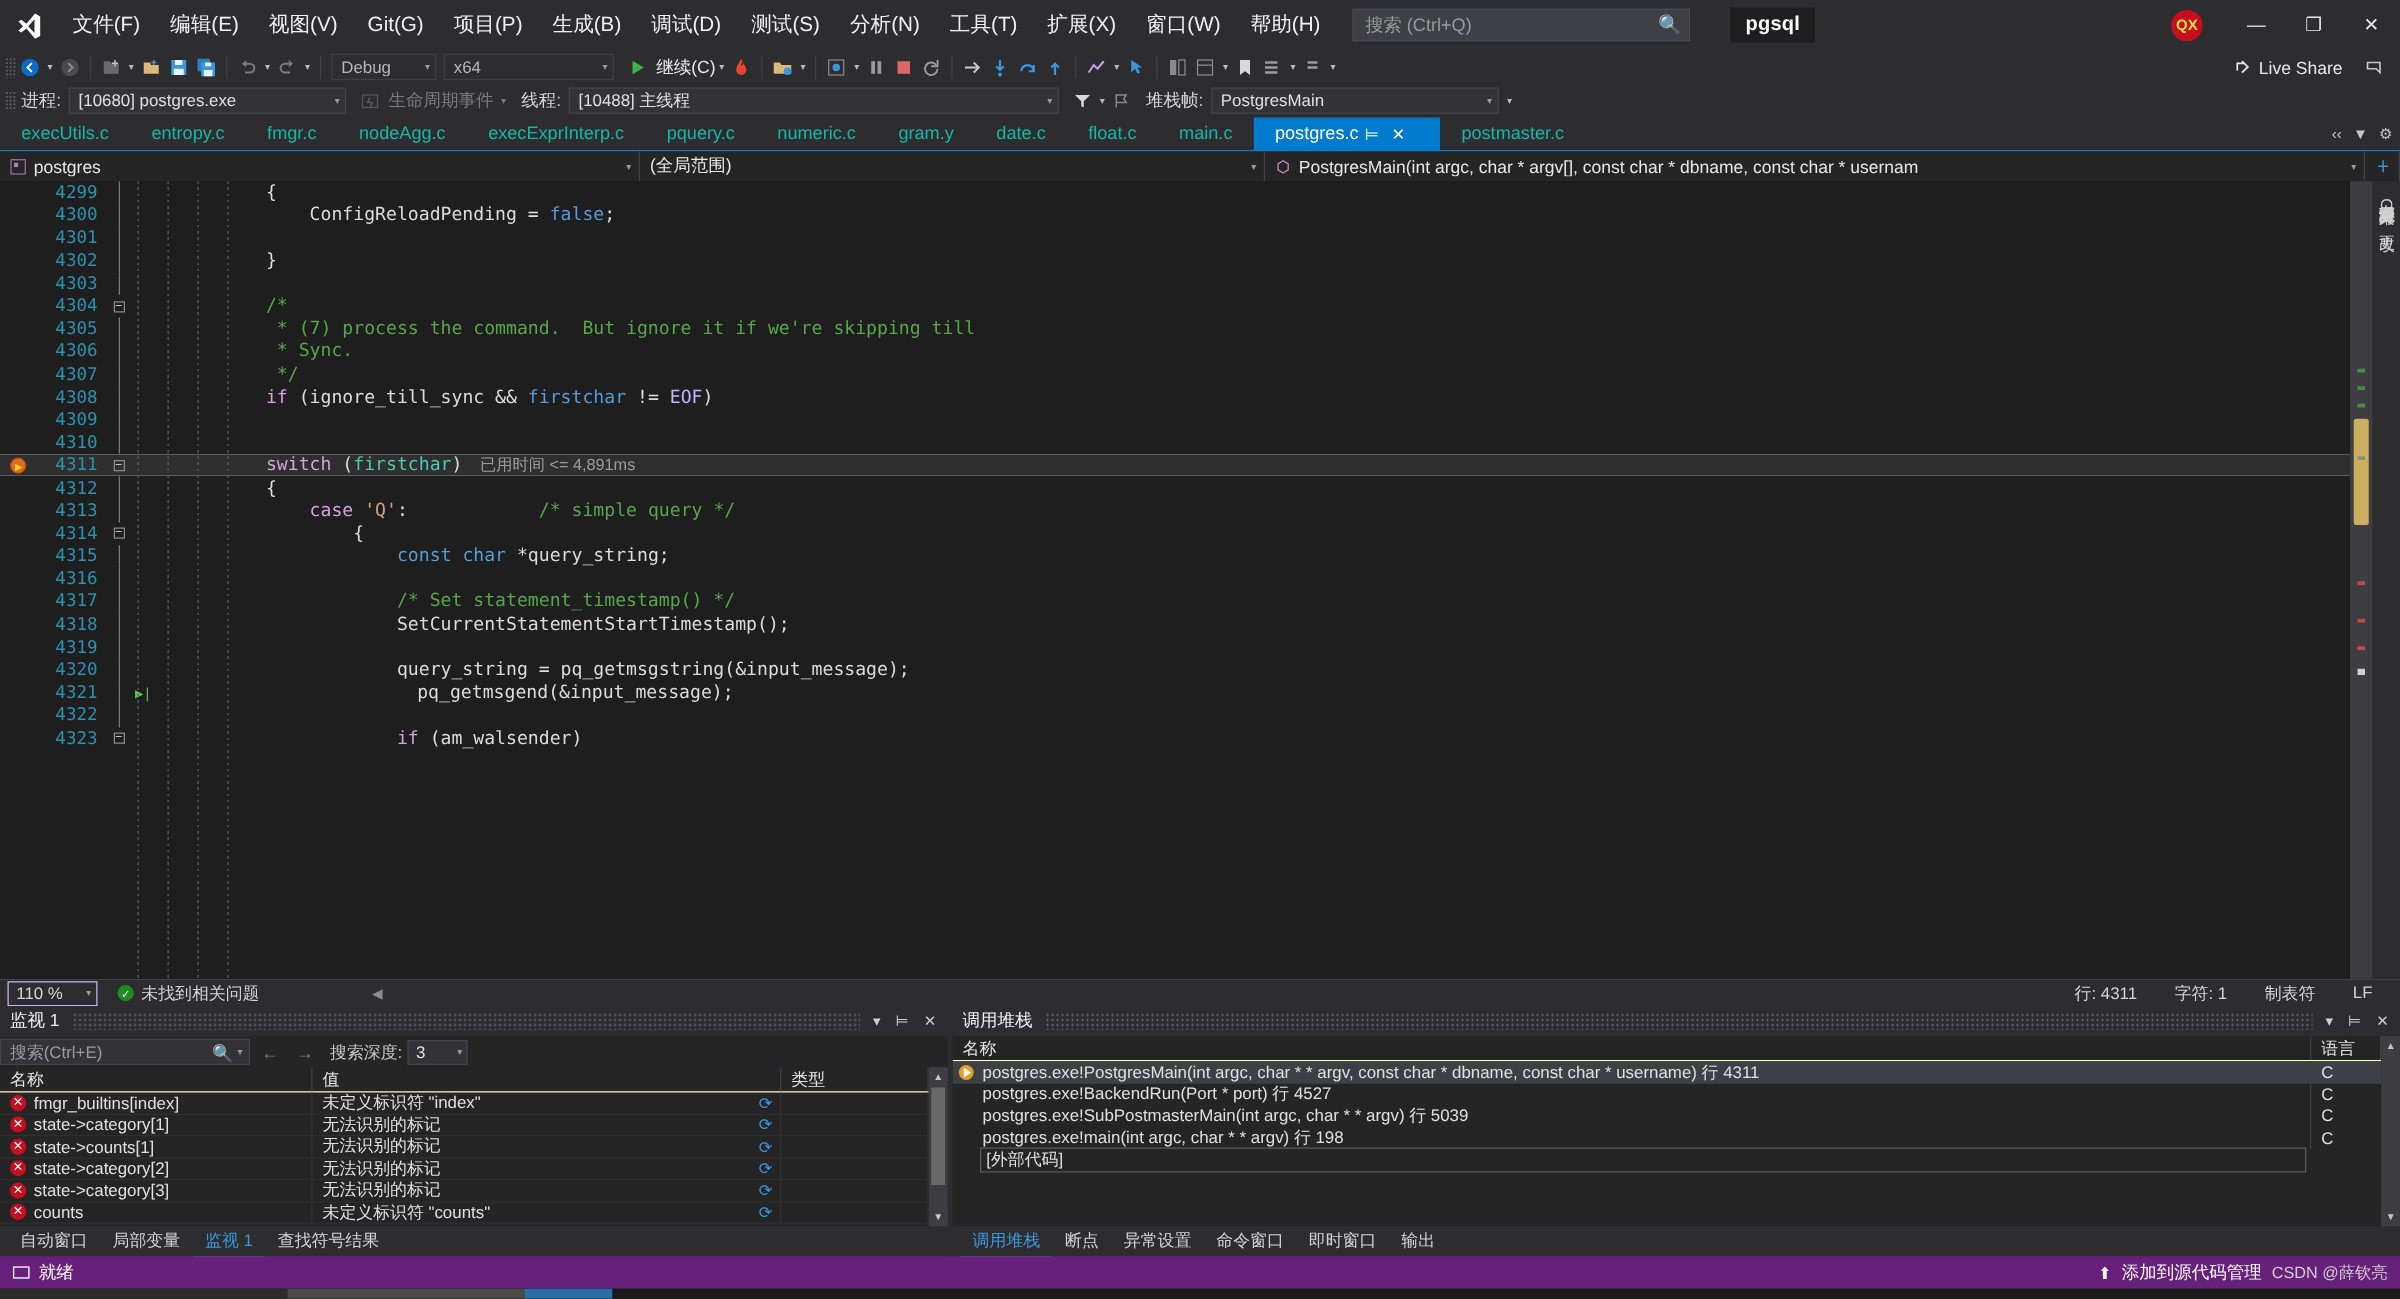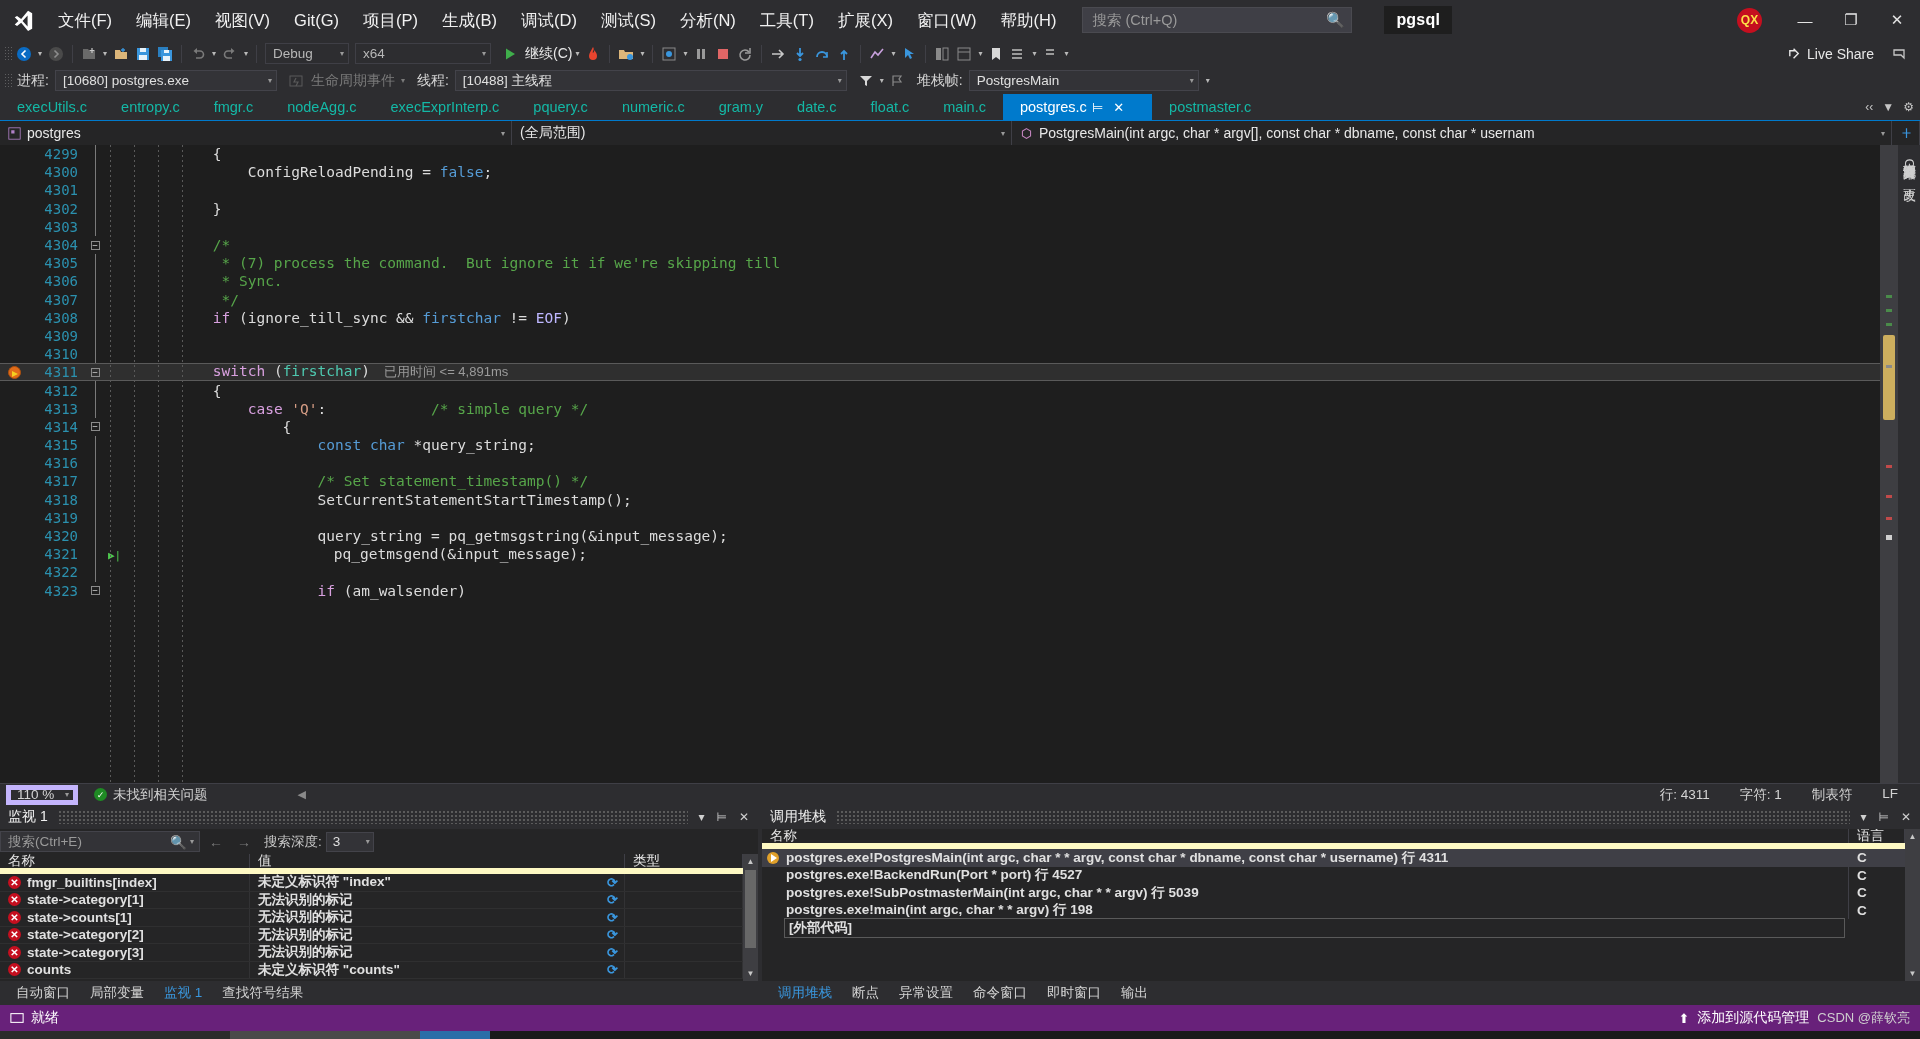--- a/index.html
+++ b/index.html
@@ -146,21 +146,21 @@
     width: 22px; flex: 0 0 22px; background: #2d2d30; writing-mode: vertical-rl;
     font-size: 13px; color: #d0d0d0; display: flex; align-items: center;
     justify-content: flex-start; padding-top: 10px; gap: 16px;
   }
 
   
   .ed-status {
     height: 22px; flex: 0 0 22px; background: #2d2d30; display: flex; align-items: center;
     font-size: 13.5px; color: #d4d4d4; border-top: 1px solid #3f3f46;
   }
-  .zoom-combo { width: 72px; height: 20px; margin-left: 6px; border: 5px solid #c4b5fd;
+  .zoom-combo { width: 72px; height: 20px; margin-left: 6px; border: 1px solid #c4b5fd;
     display:flex; align-items:center; padding: 0 4px 0 6px; font-size: 13.5px; }
   .zoom-combo .zarr { margin-left:auto; font-size: 8px; color:#9a9a9a; }
   .ok-dot { width: 13px; height: 13px; border-radius: 50%; background: #1f8b24;
     display:inline-flex; align-items:center; justify-content:center; color:#fff; font-size:9px; margin: 0 6px 0 16px; }
   .ed-status-right { margin-left: auto; display: flex; gap: 30px; padding-right: 22px; }
 
   
   .dock { flex: 0 0 200px; display: flex; background: #2d2d30; min-height:0; }
   .panel { display: flex; flex-direction: column; min-width: 0; }
   .panel.left { width: 762px; flex: 0 0 762px; border-right: 4px solid #2d2d30; }
@@ -181,23 +181,23 @@
     display: flex; align-items: center; padding: 0 2px 0 7px; color: #9a9a9a; font-size: 13.5px;
   }
   .wsearch .wph { flex: 1; }
   .navarrow { padding: 0 5px; color: #7a7a7a; font-size: 14px; }
   .depth-combo { width: 48px; height: 20px; border: 1px solid #43434a; background:#333337;
     display:flex; align-items:center; padding: 0 3px 0 6px; font-size: 13.5px; color:#e0e0e0; }
   .depth-combo .darr { margin-left:auto; font-size:8px; color:#9a9a9a; }
 
   .grid { flex: 1; display: flex; flex-direction: column; background: #252526; min-height:0; overflow:hidden; }
   .grid-head { display: flex; height: 20px; flex: 0 0 20px; background: #252526;
-    font-size: 13.5px; color: #e4e4e4; border-bottom: 6px solid #fef9c3; }
+    font-size: 13.5px; color: #e4e4e4; border-bottom: 1px solid #fef9c3; }
   .gh { padding-left: 8px; display: flex; align-items: center; border-right: 1px solid #3f3f46; }
-  .grid-body { flex: 1; overflow: hidden; font-weight: bold; }
+  .grid-body { flex: 1; overflow: hidden; }
   .grow { display: flex; height: 17.5px; align-items: center; font-size: 13.5px; color: #e0e0e0; border-bottom: 1px solid #2f2f30; }
   .gc { padding-left: 8px; display: flex; align-items: center; height: 100%; overflow: hidden; white-space: nowrap; border-right: 1px solid #323234; }
   .err-ico { width: 13px; height: 13px; border-radius: 50%; background: #c50f1f; color: #fff;
     font-size: 10px; line-height: 13px; text-align: center; margin-right: 6px; flex: 0 0 13px; }
   .refresh-ico { color: #3a96dd; font-size: 13px; }
   .vscroll { width: 15px; background: #3e3e42; position: relative; flex: 0 0 15px; }
   .vthumb { position: absolute; left: 2px; width: 11px; background: #686868; }
   .vcap { position:absolute; left:0; width:15px; height:15px; color:#c8c8c8; font-size:8px; text-align:center; line-height:15px; background:#3e3e42;}
 
   .cs-row { display: flex; height: 17.5px; align-items: center; font-size: 13.5px; color: #e0e0e0; }

